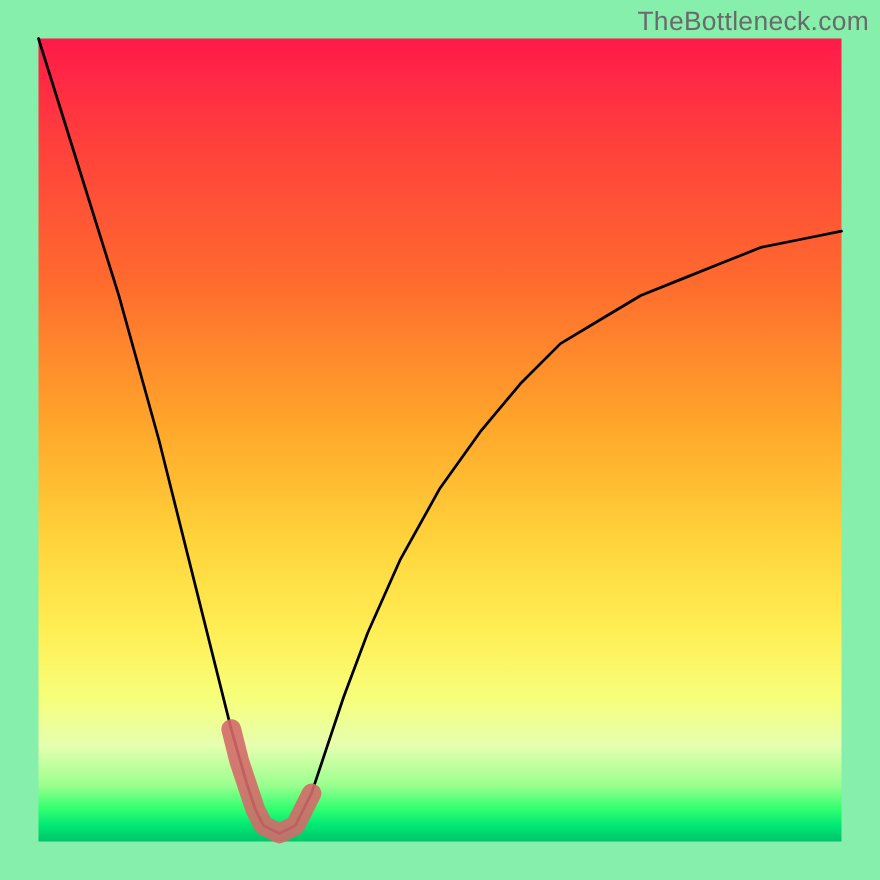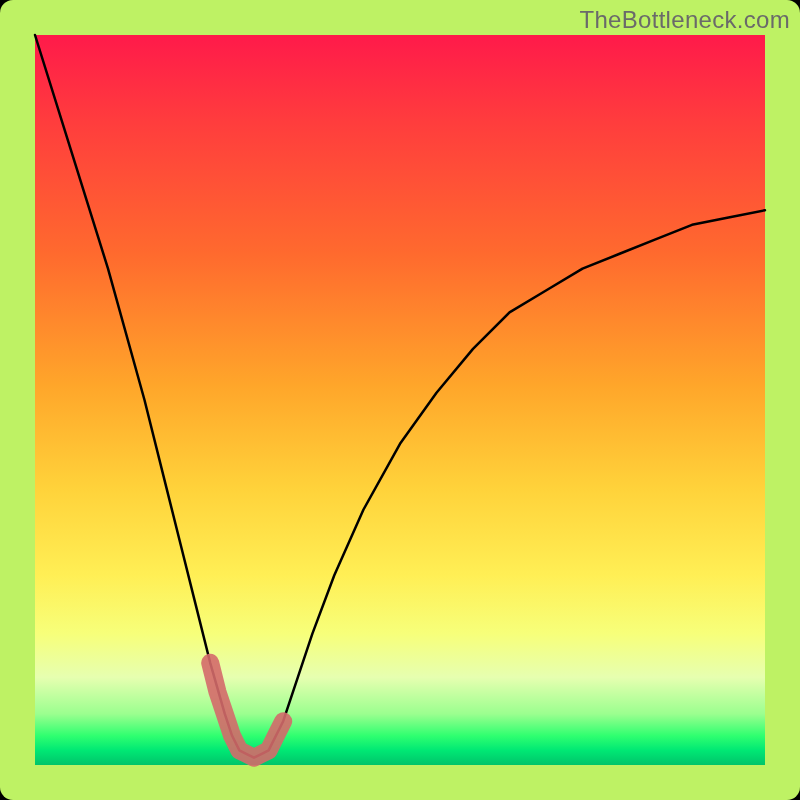--- a/index.html
+++ b/index.html
@@ -10,22 +10,21 @@
     background: #000;
     overflow: hidden;
     font-family: Arial, Helvetica, sans-serif;
   }
   .frame {
     position: absolute;
     left: 0;
     top: 0;
     width: 800px;
     height: 800px;
-    background: #bef264;
-    border-radius: 13px;
+    background: #86efac;
   }
   .plot-area {
     position: absolute;
     left: 35px;
     top: 35px;
     width: 730px;
     height: 730px;
     
     background: linear-gradient(
       to bottom,

